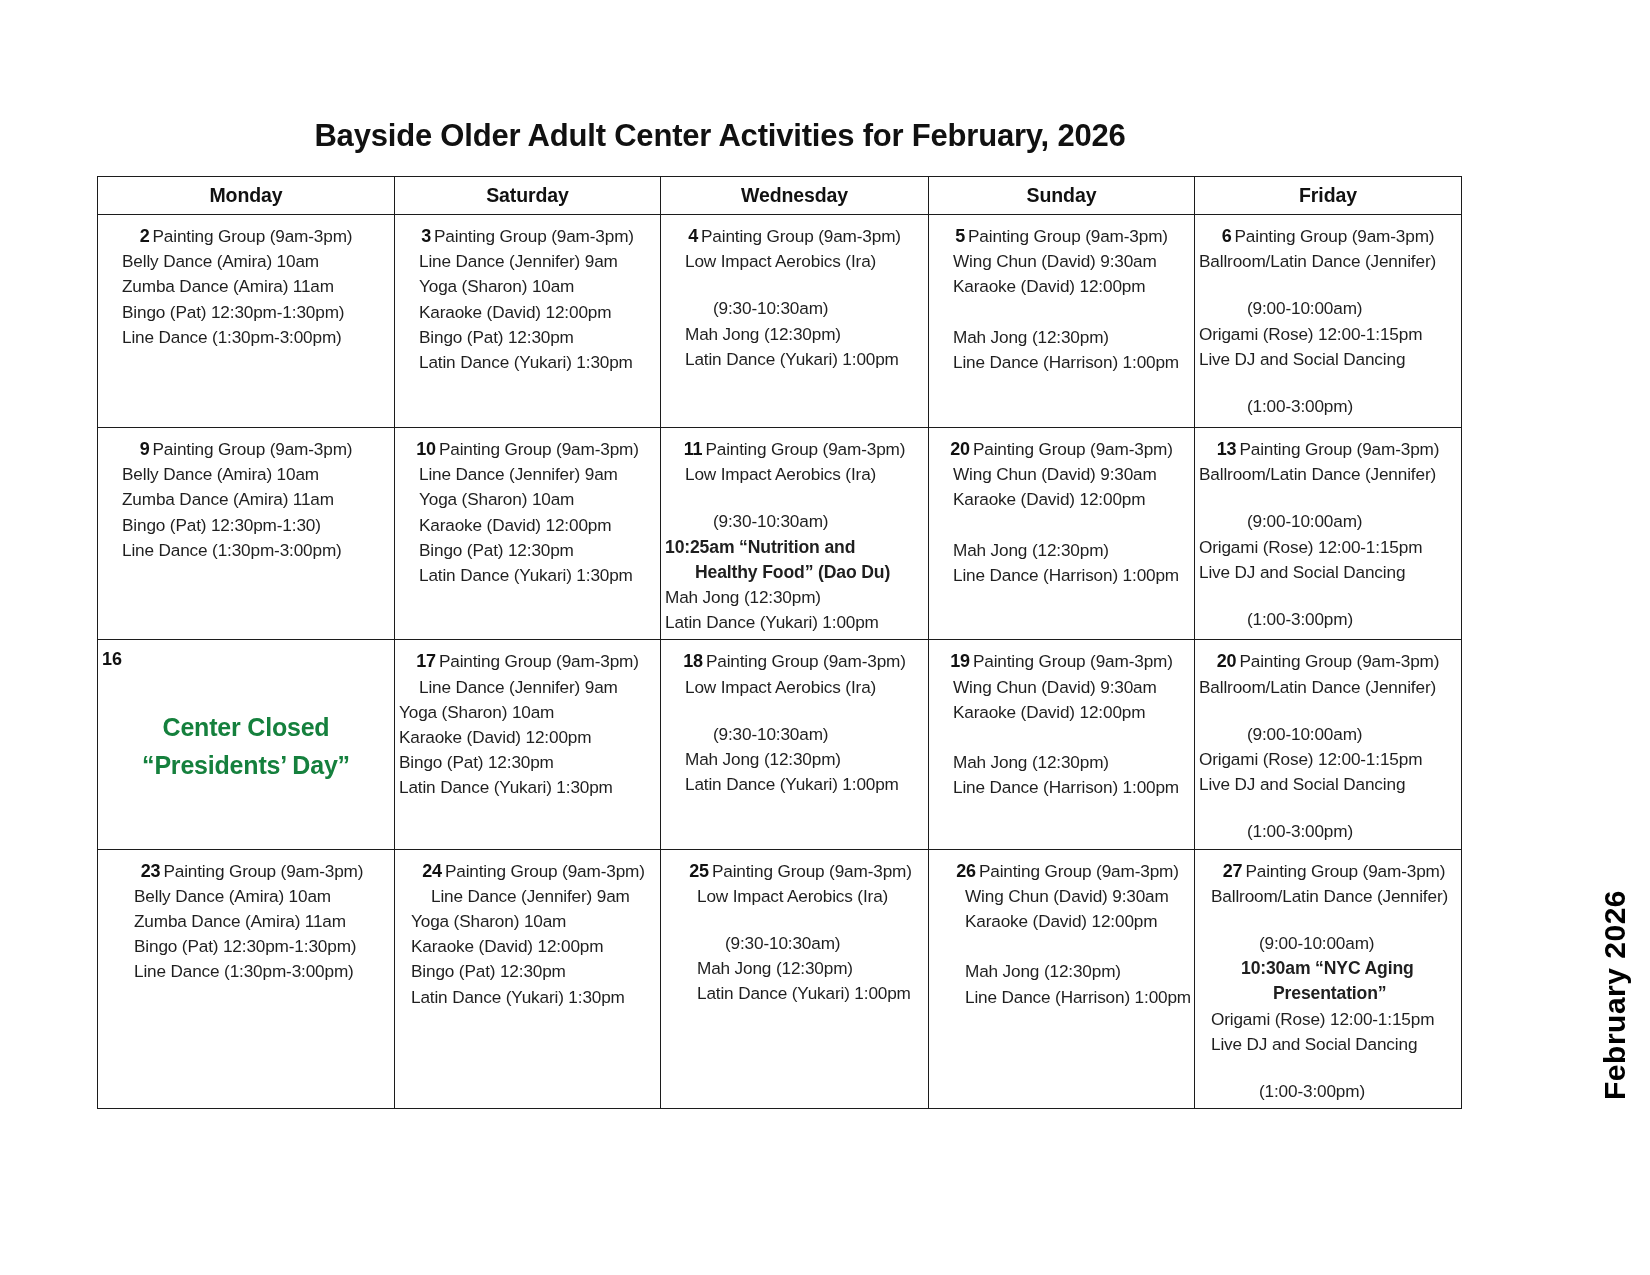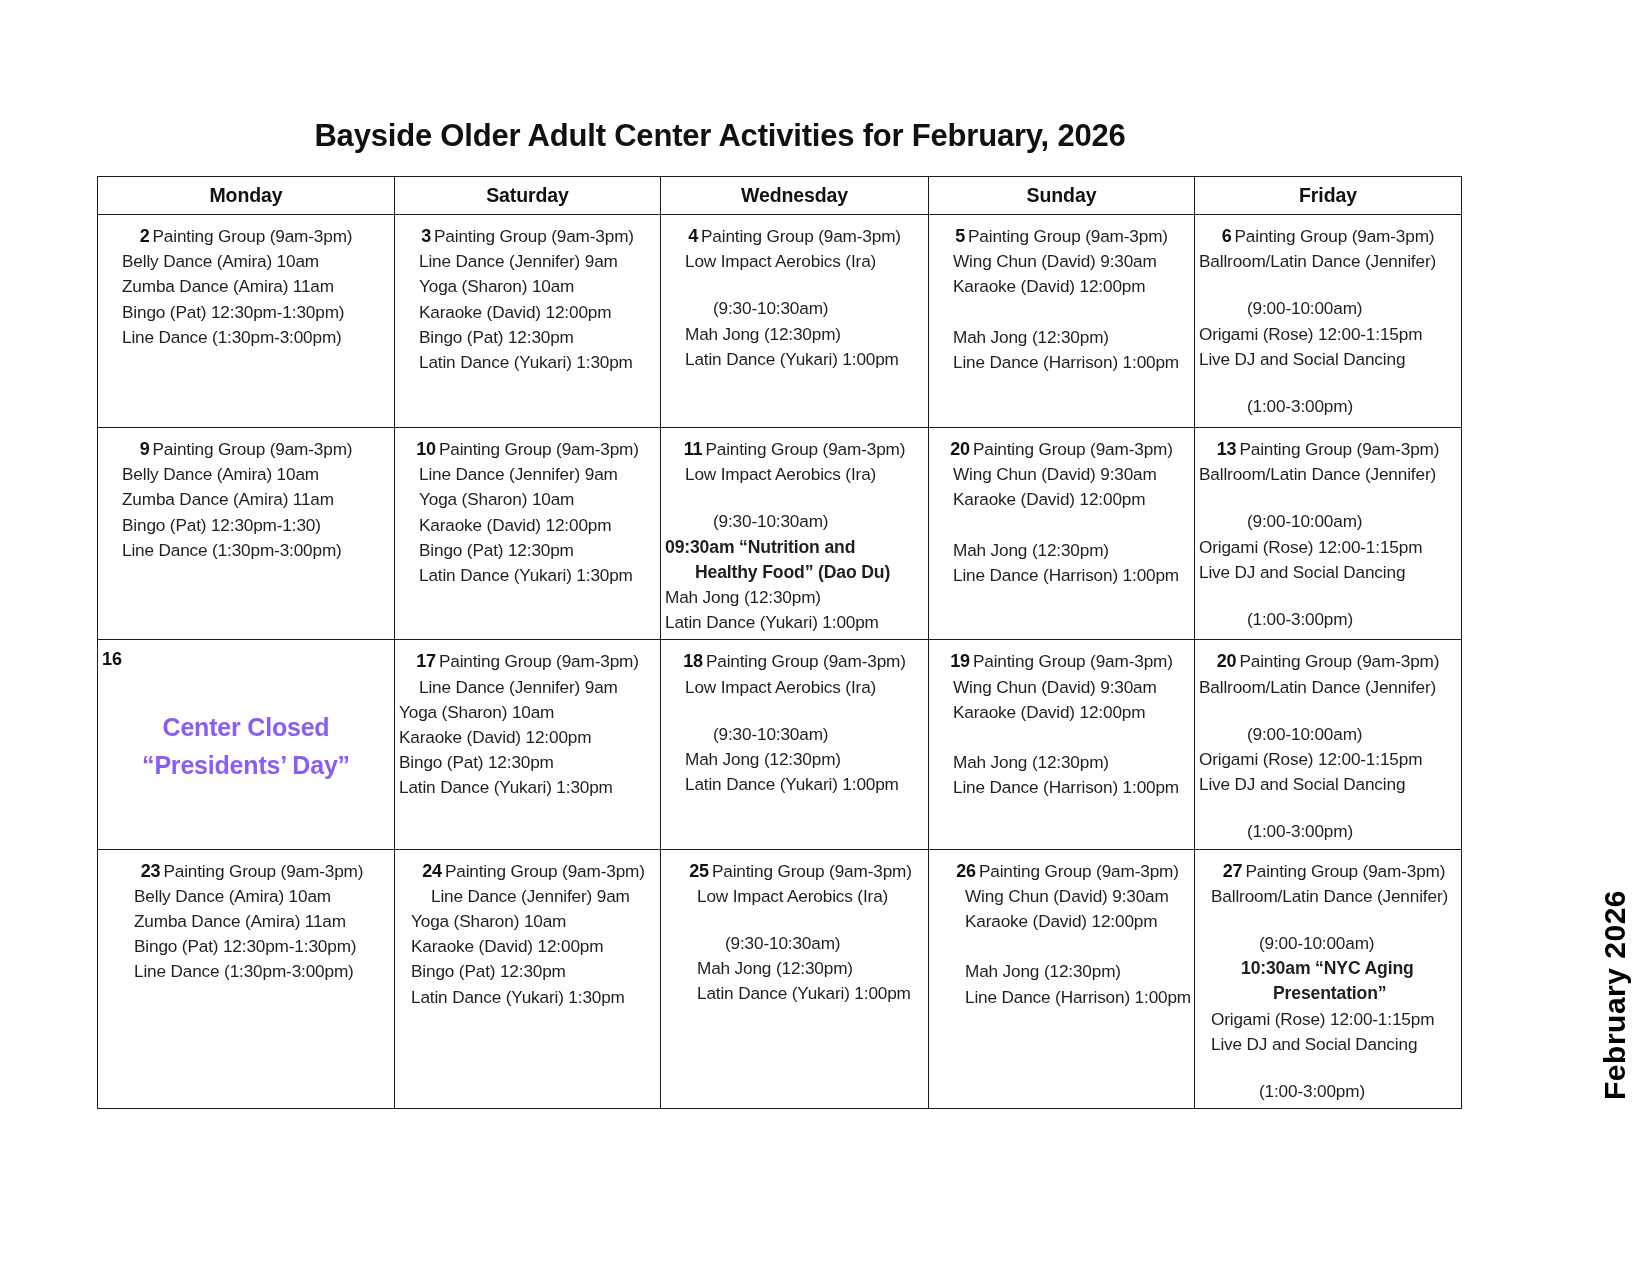--- a/index.html
+++ b/index.html
@@ -106,21 +106,21 @@
   .firstline { display: block; white-space: nowrap; text-align: center; }
 
   
   .closed-wrap {
     text-align: center;
     margin-top: 38px;
   }
   .closed-line {
     font-size: 25px;
     font-weight: bold;
-    color: #8b5cf6;
+    color: #15803d;
     line-height: 38px;
     letter-spacing: -0.2px;
   }
 
   
   .side-label {
     position: absolute;
     right: 18px;
     top: 890px;
     font-size: 30px;
@@ -241,21 +241,21 @@
                   <div class="line ind">Latin Dance (Yukari) 1:30pm</div>
                 </div>
               </div>
             </td>
             <td>
               <div class="cell">
                 <div class="lines">
                   <div class="firstline"><span class="daynum">11</span><span>Painting Group (9am-3pm)</span></div>
                   <div class="line ind">Low Impact Aerobics (Ira)</div>
                   <div class="line ind2">(9:30-10:30am)</div>
-                  <div class="line  bold">09:30am “Nutrition and</div>
+                  <div class="line  bold">10:25am “Nutrition and</div>
                   <div class="line ind4 bold">Healthy Food” (Dao Du)</div>
                   <div class="line ">Mah Jong (12:30pm)</div>
                   <div class="line ">Latin Dance (Yukari) 1:00pm</div>
                 </div>
               </div>
             </td>
             <td>
               <div class="cell">
                 <div class="lines">
                   <div class="firstline"><span class="daynum">20</span><span>Painting Group (9am-3pm)</span></div>

